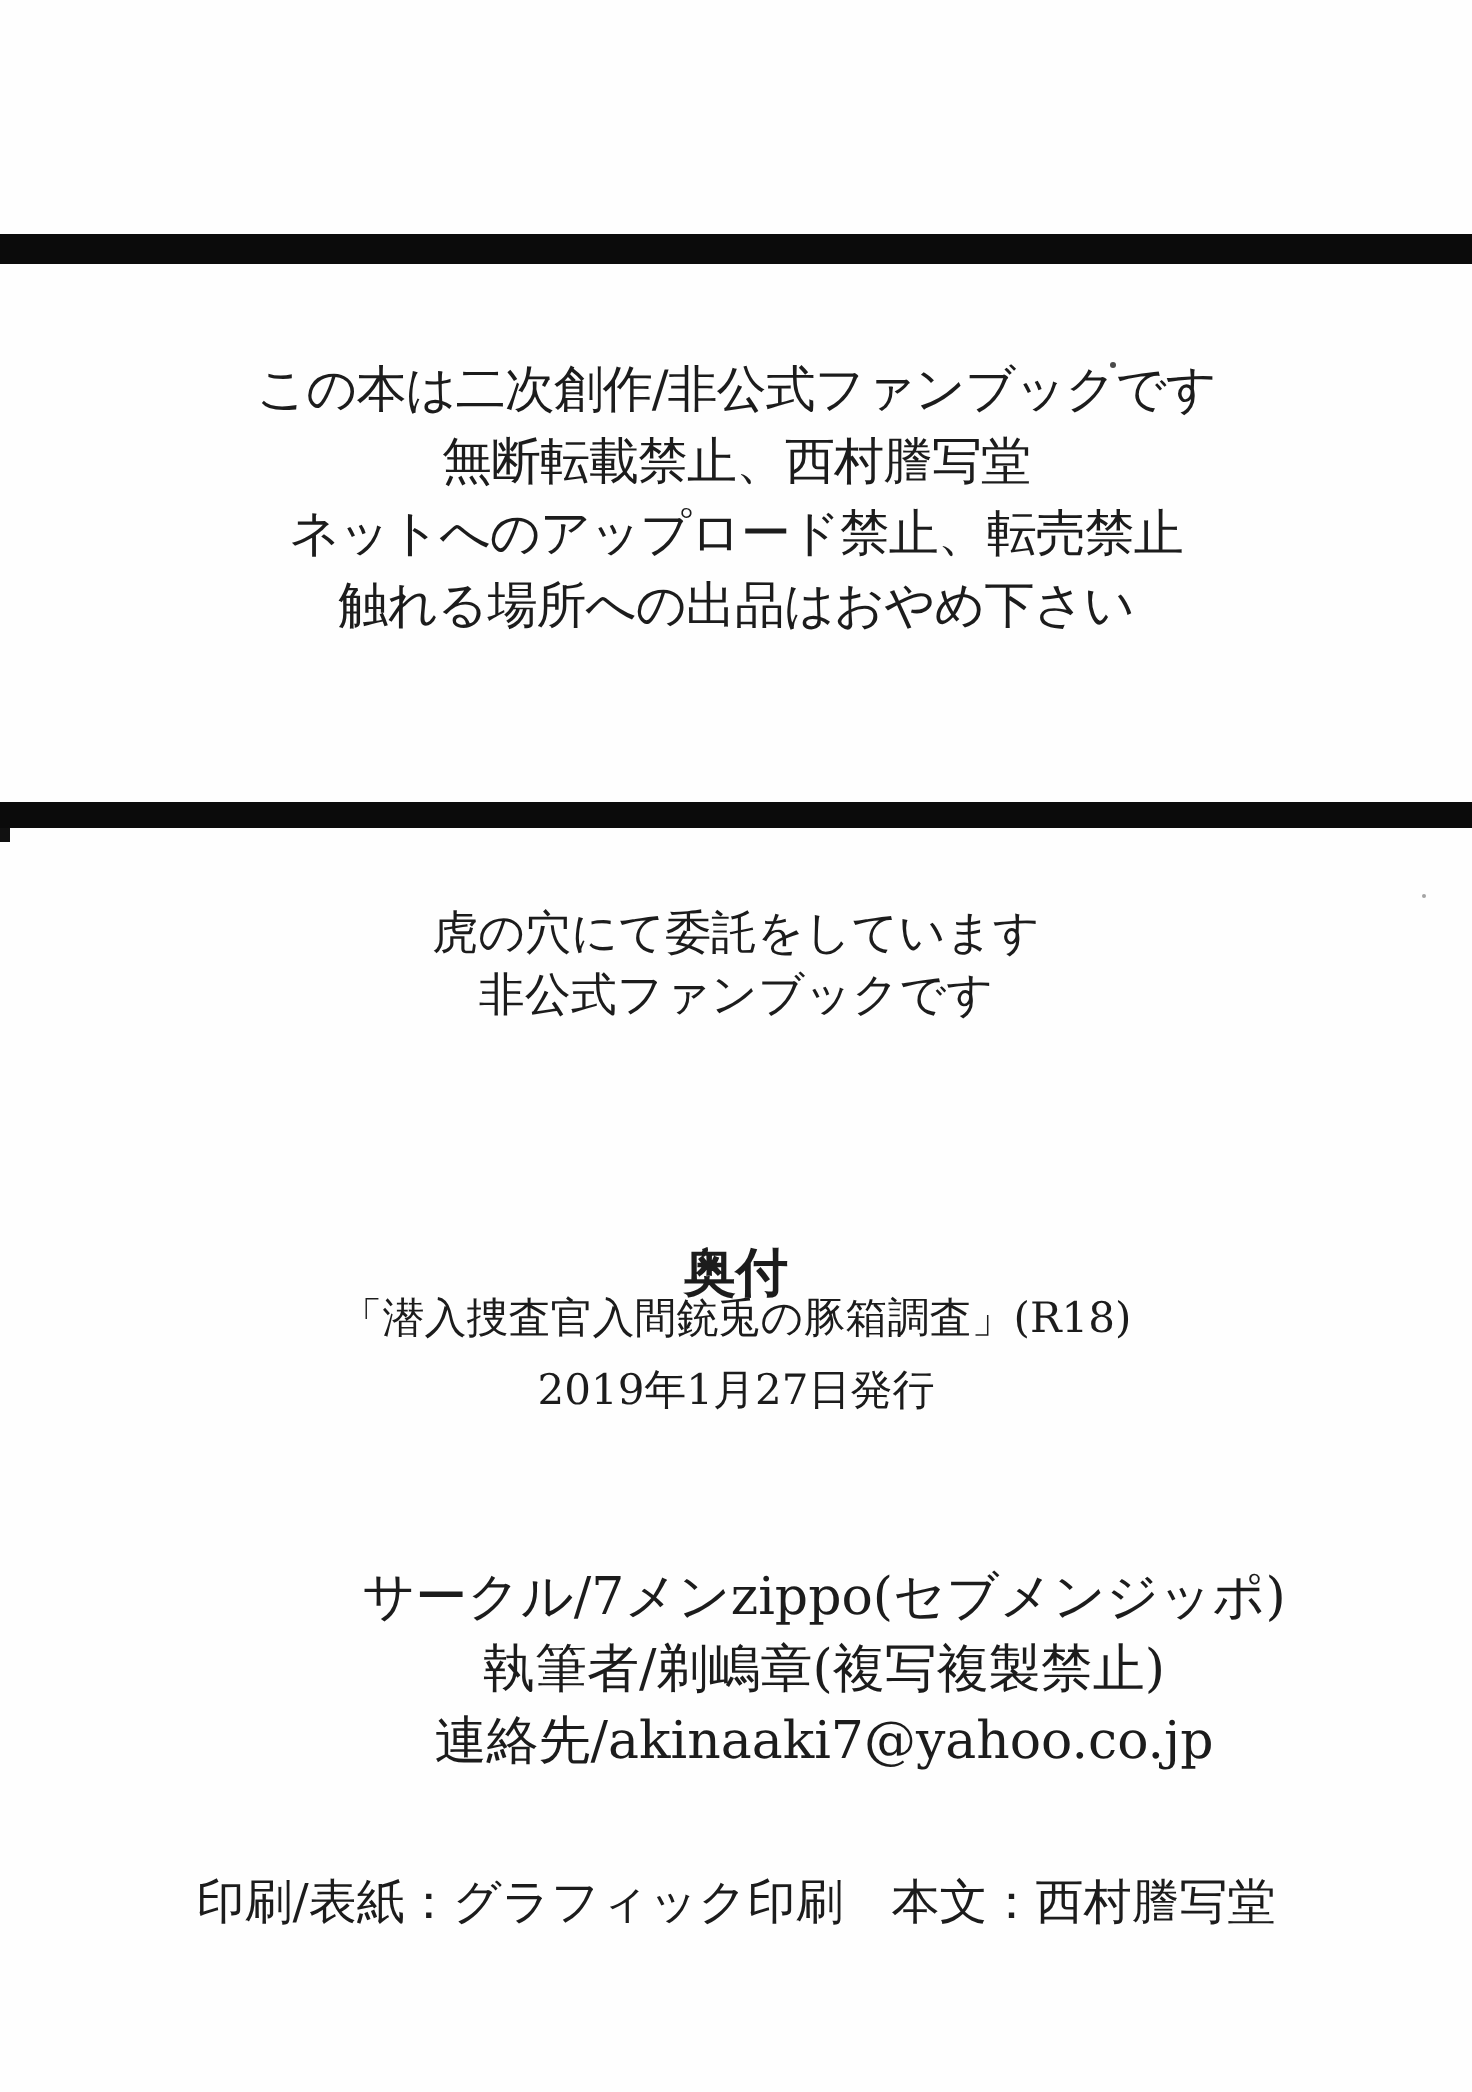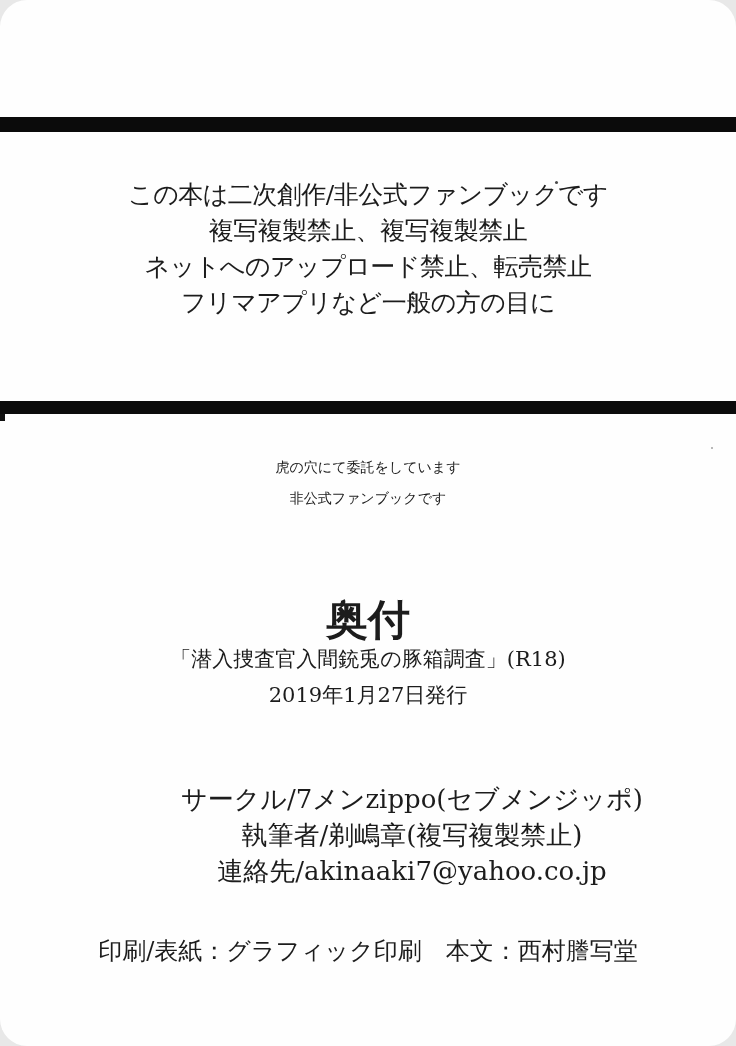--- a/index.html
+++ b/index.html
@@ -9,21 +9,20 @@
   }
   .page {
     position: relative;
     width: 736px;
     height: 1046px;
     margin: 0 auto;
     background: #fefefe;
     overflow: hidden;
     font-family: "DejaVu Serif", "Liberation Serif", serif;
     color: #1c1c1c;
-    border-radius: 27px;
   }
   .rule {
     position: absolute;
     left: 0;
     right: 0;
     background: #0b0b0b;
   }
   .rule-top    { top: 117px; height: 15px; }
   .rule-middle { top: 401px; height: 13px; }
   .centered-block {
@@ -34,26 +33,26 @@
     white-space: nowrap;
   }
   .disclaimer-block {
     top: 177px;
     font-size: 25px;
     line-height: 36px;
     letter-spacing: -0.5px;
   }
   .consignment-block {
     top: 452px;
-    font-size: 14px;
+    font-size: 23px;
     line-height: 31px;
   }
   .colophon-heading {
-    top: 600px;
-    font-size: 42px;
+    top: 617px;
+    font-size: 26px;
     line-height: 40px;
     font-weight: bold;
   }
   .colophon-title-block {
     top: 641px;
     font-size: 21px;
     line-height: 36px;
   }
   .colophon-credits-block {
     top: 781px;
@@ -84,23 +83,23 @@
 </style>
 </head>
 <body>
 
 <div class="page">
 
   <div class="rule rule-top"></div>
 
   <div class="centered-block disclaimer-block">
     <div>この本は二次創作/非公式ファンブックです</div>
-    <div>複写複製禁止、複写複製禁止</div>
+    <div>無断転載禁止、西村謄写堂</div>
     <div>ネットへのアップロード禁止、転売禁止</div>
-    <div>フリマアプリなど一般の方の目に</div>
+    <div>触れる場所への出品はおやめ下さい</div>
   </div>
 
   <div class="rule rule-middle"></div>
   <div class="edge-mark"></div>
 
   <div class="centered-block consignment-block">
     <div>虎の穴にて委託をしています</div>
     <div>非公式ファンブックです</div>
   </div>
 

